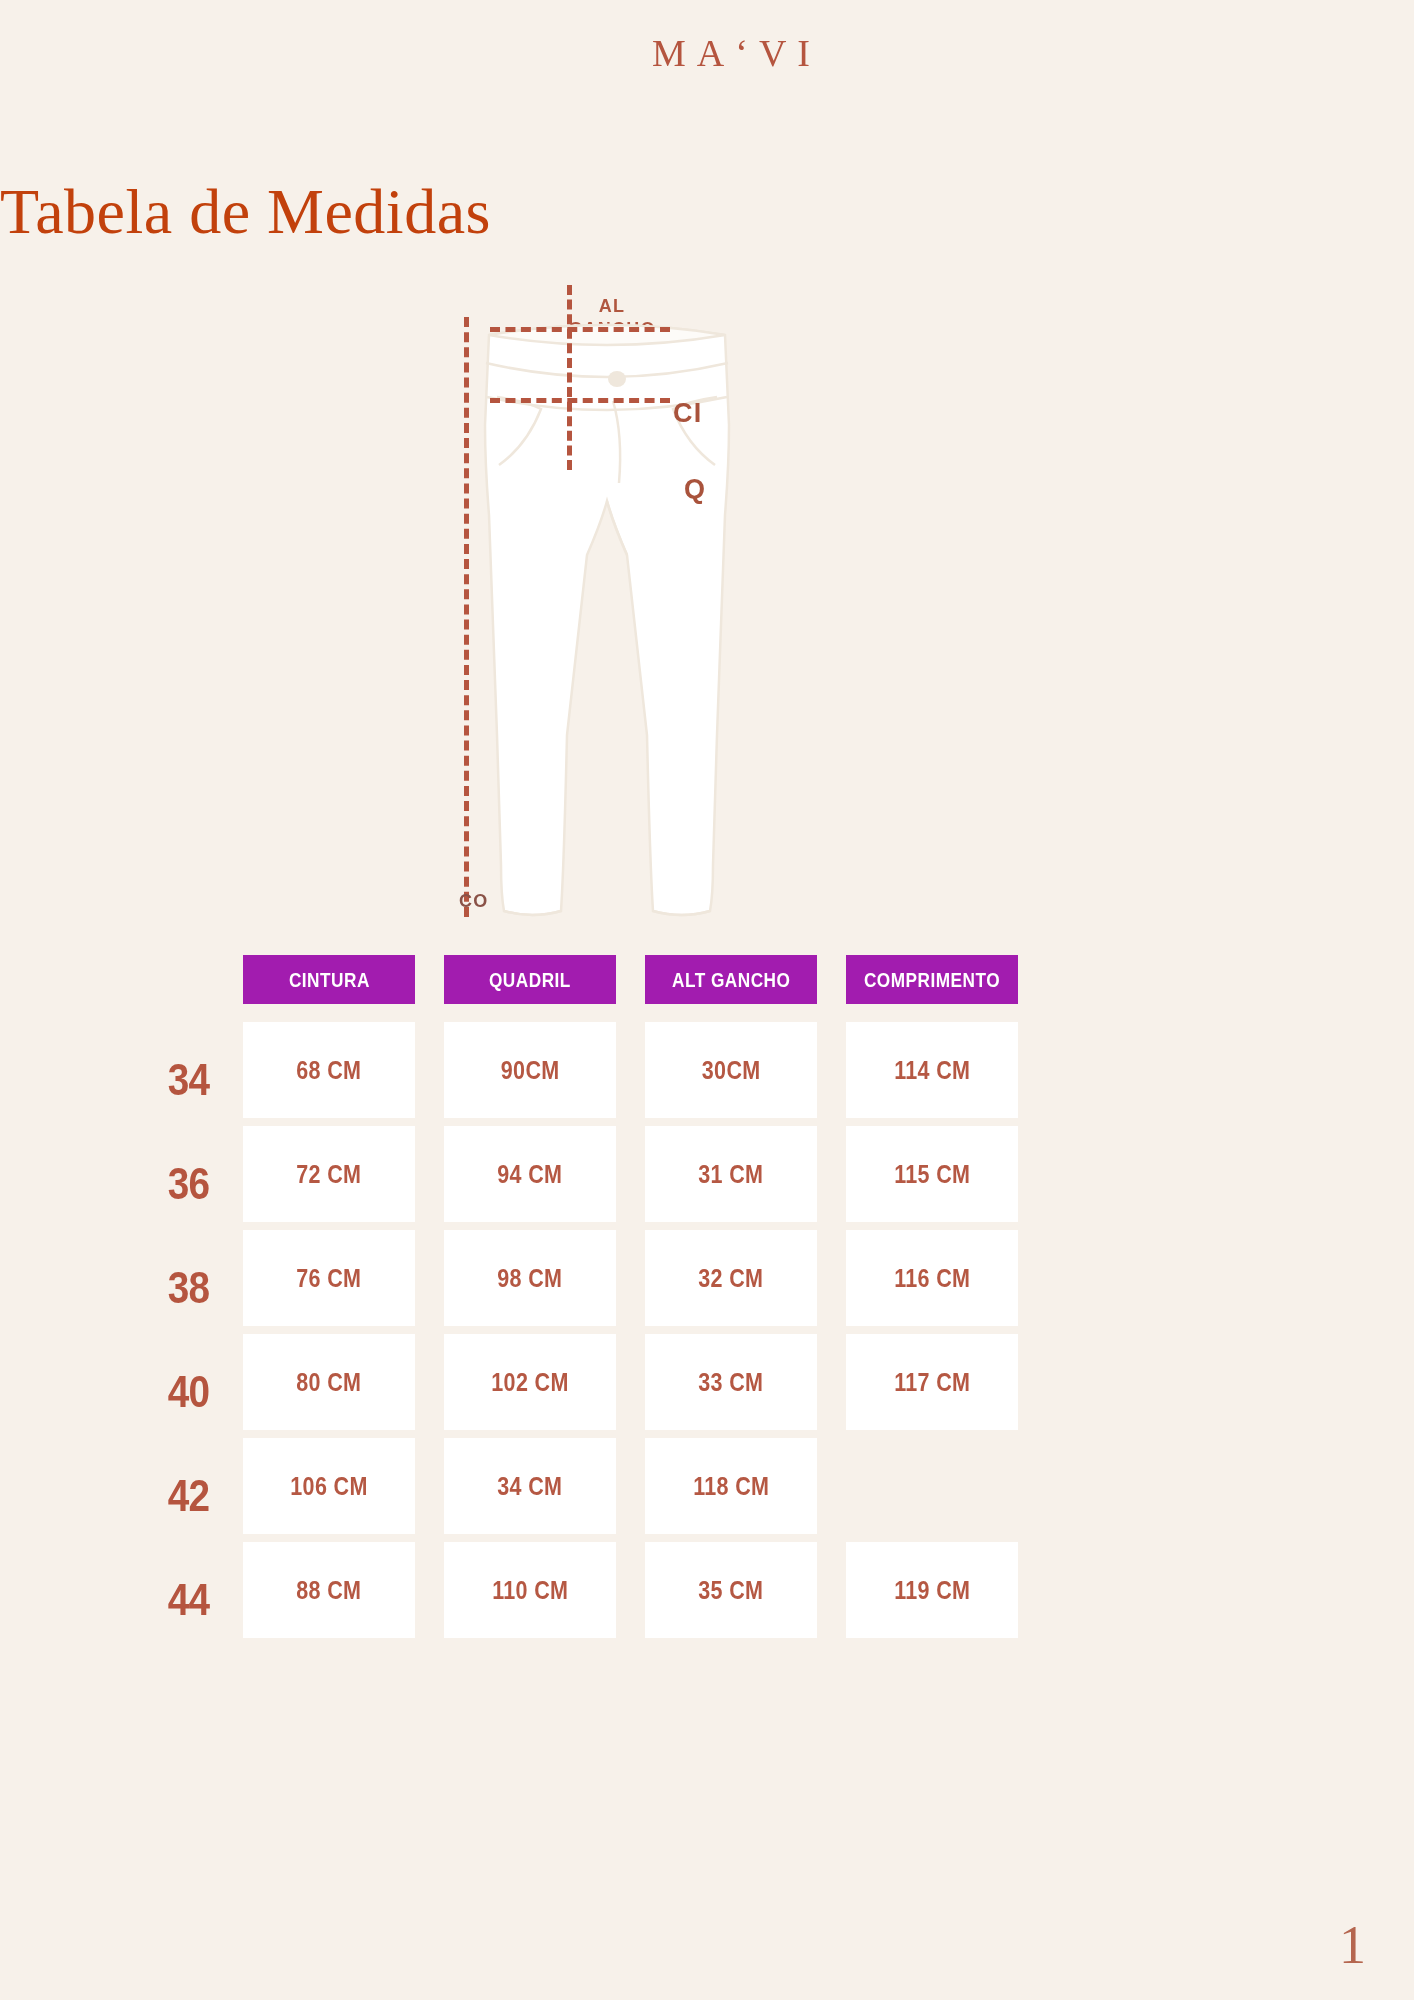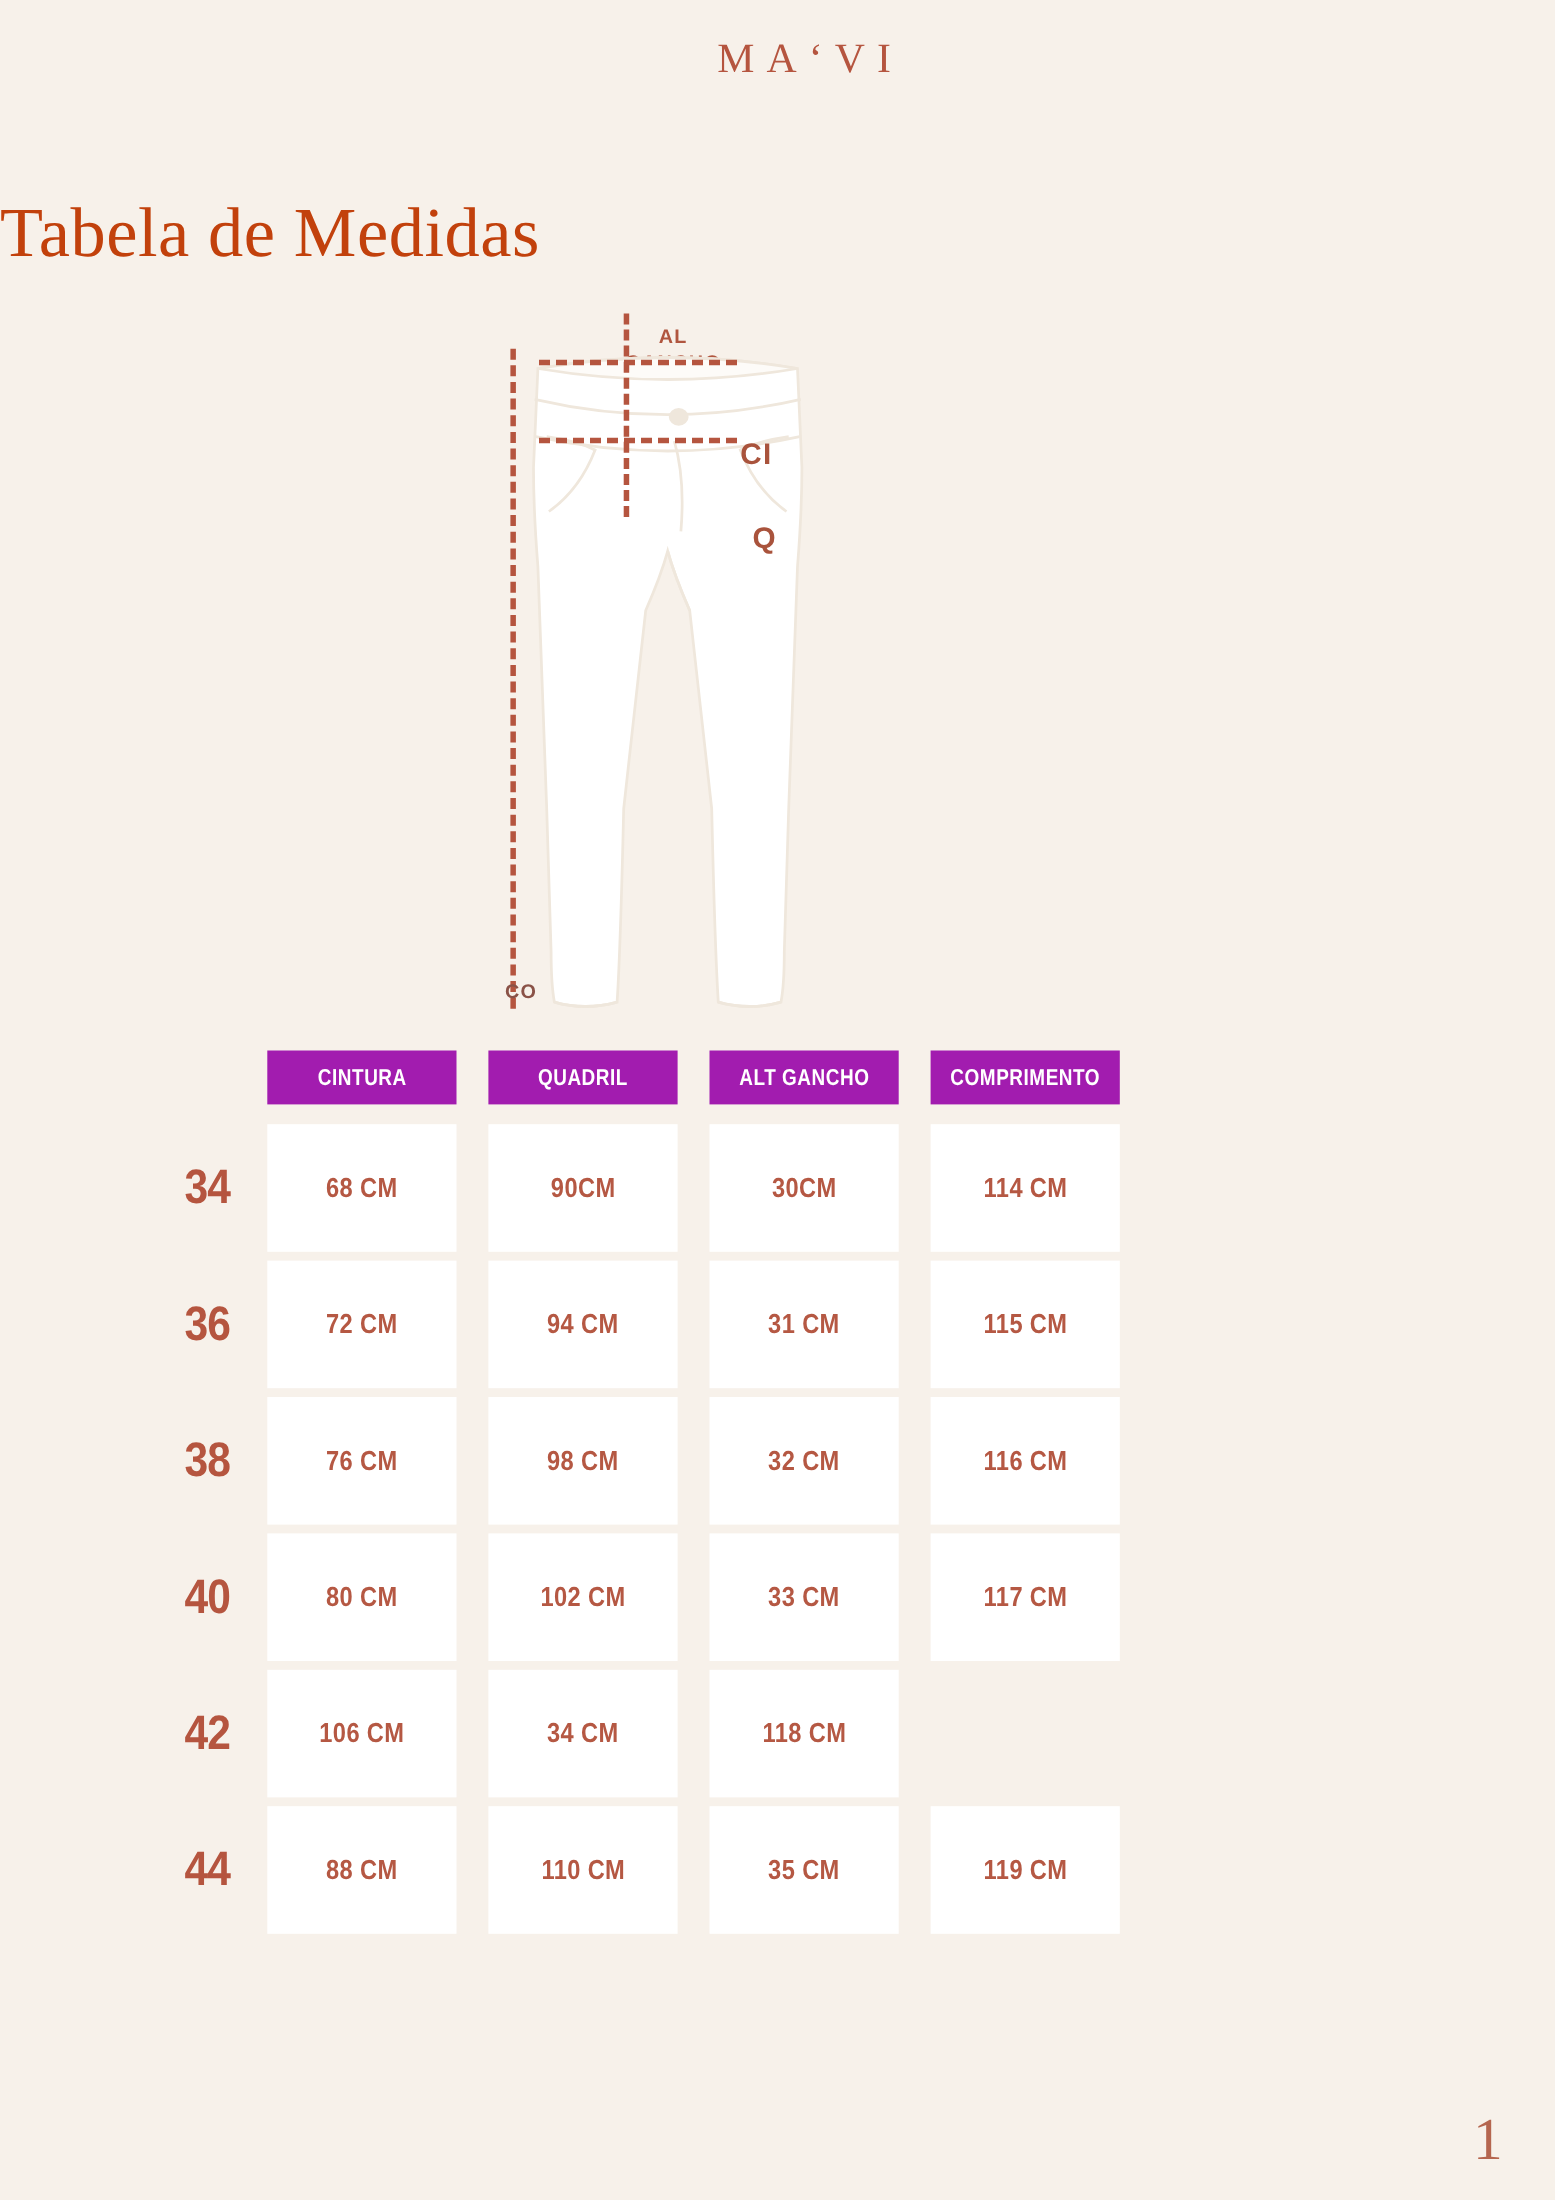--- a/index.html
+++ b/index.html
@@ -176,21 +176,21 @@
     color: #B5553F;
     font-size: 44px;
     font-weight: 700;
     font-family: "Liberation Sans", sans-serif;
     letter-spacing: -1px;
   }
   .size-label span { transform: scaleX(0.88); display:inline-block; }
 
   .td {
     width: 172px;
-    height: 116px;
+    height: 96px;
     background: #FFFFFF;
     display: flex;
     align-items: center;
     justify-content: center;
     color: #B55843;
     font-size: 25px;
     font-weight: 700;
     letter-spacing: 0.4px;
     font-family: "Liberation Sans", sans-serif;
     box-sizing: border-box;

